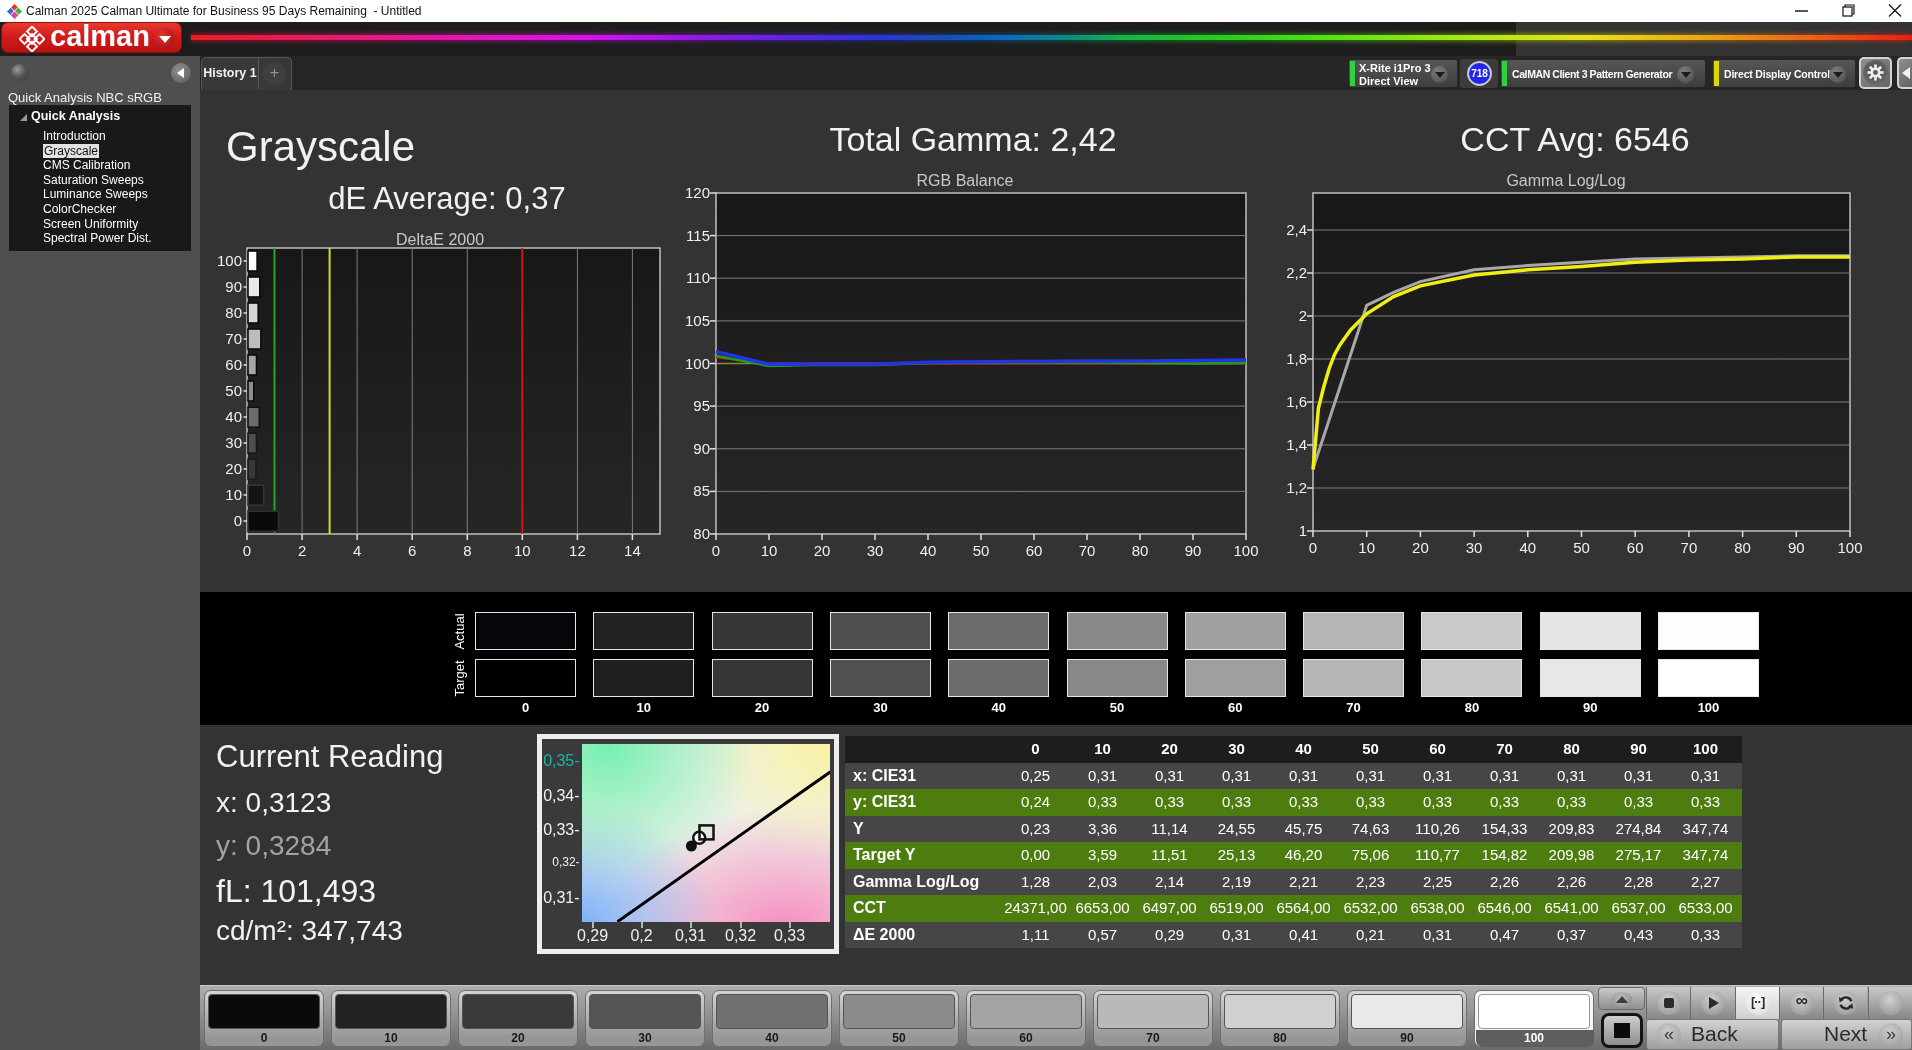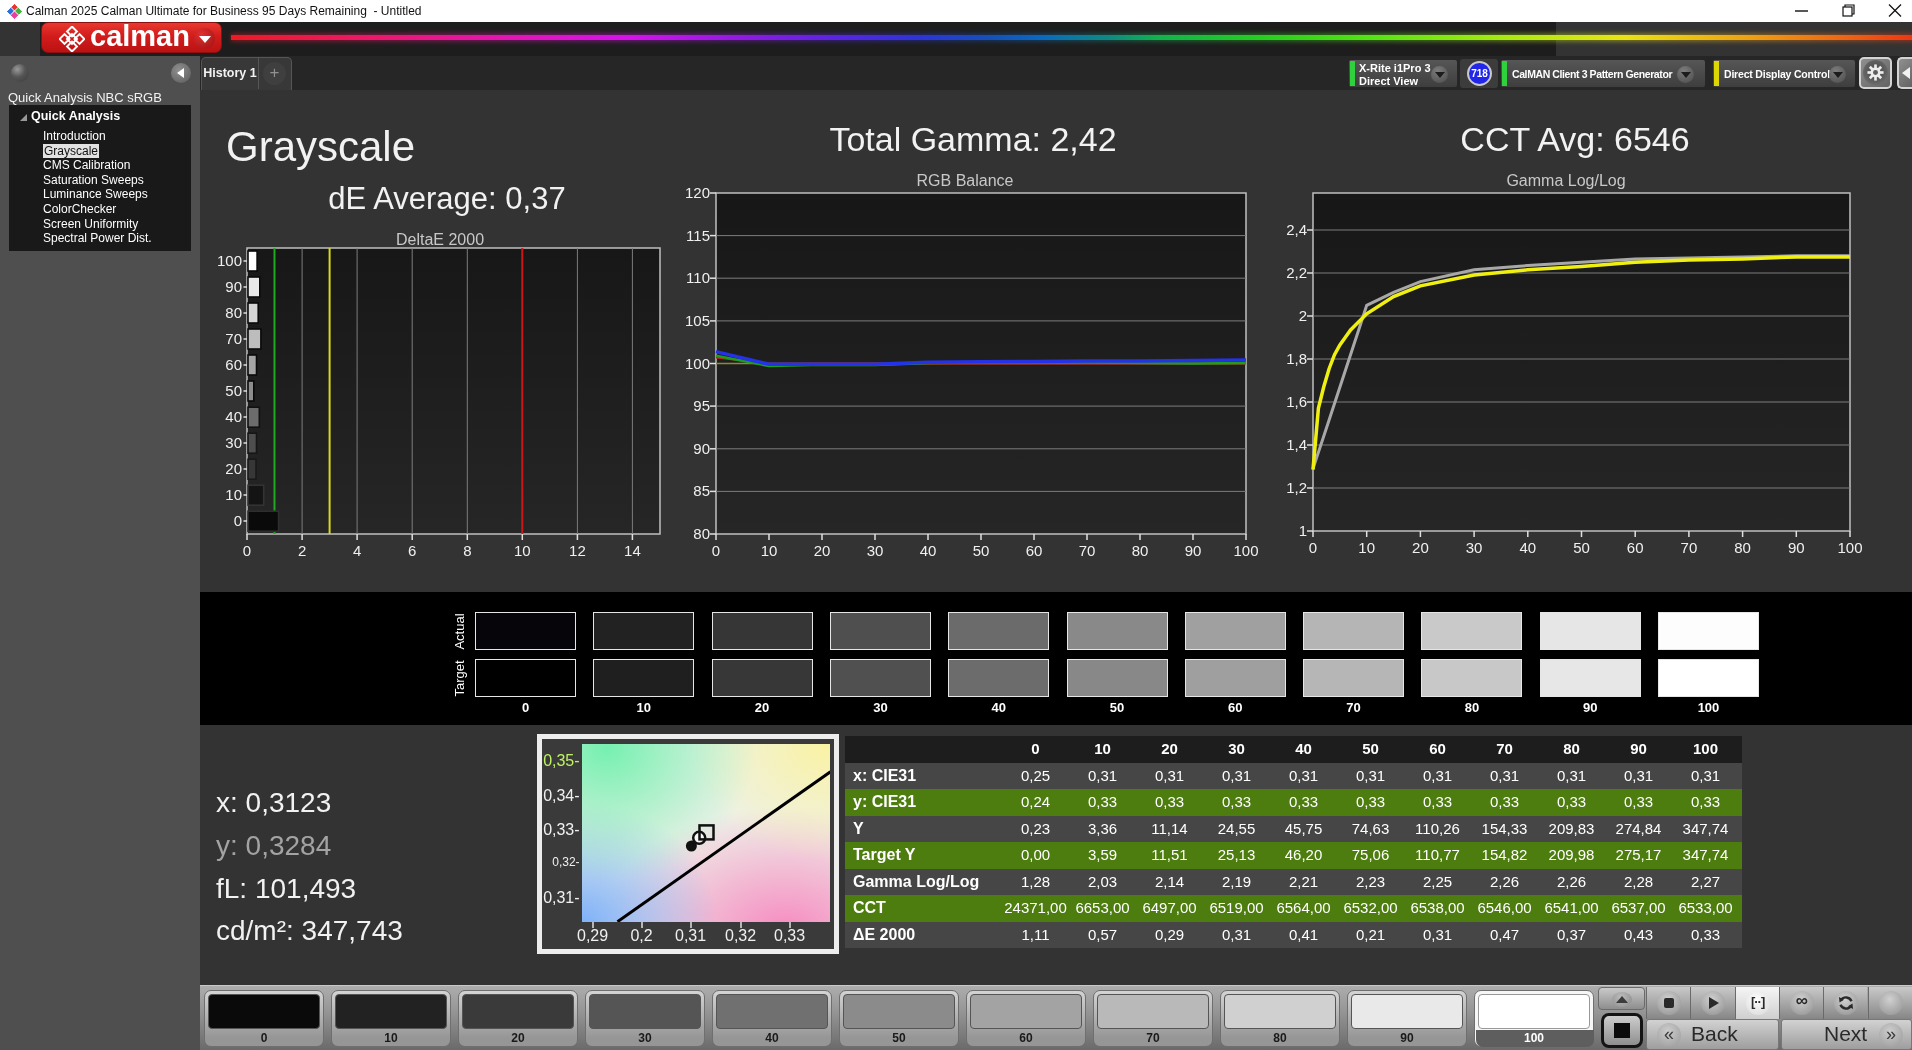--- a/index.html
+++ b/index.html
@@ -3,21 +3,21 @@
 <meta charset="utf-8">
 <style>
   * { margin:0; padding:0; box-sizing:border-box; }
   html,body { width:1912px; height:1050px; overflow:hidden; background:#333333;
     font-family:"Liberation Sans", sans-serif; }
   .abs { position:absolute; }
   
   #titlebar { position:absolute; left:0; top:0; width:1912px; height:22px; background:#ffffff; }
   #titletext { position:absolute; left:26px; top:4px; font-size:12px; color:#111; }
   
-  #topstrip { position:absolute; left:0; top:22px; width:1516px; height:34px; background:#1d1d1d;margin-left:40px; }
+  #topstrip { position:absolute; left:0; top:22px; width:1516px; height:34px; background:#1d1d1d; }
   #logo { position:absolute; left:1px; top:0px; width:181px; height:31px;
     background:linear-gradient(180deg,#e8392e 0%, #d31c1c 45%, #bb1212 100%);
     border-radius:7px; border:1px solid #8d0f0f; }
   #logotext { position:absolute; left:48px; top:-3px; font-size:29px; font-weight:bold; color:#fff; letter-spacing:0px; }
   #logoarrow { position:absolute; left:152px; top:5px; width:21px; height:21px; border-radius:50%;
     background:radial-gradient(circle at 35% 30%, #e03030, #9d1111); }
   #logoarrow:after { content:""; position:absolute; left:5px; top:8px; border-left:6px solid transparent;
     border-right:6px solid transparent; border-top:7px solid #fff; }
   #rainbow, #rainbowglow { position:absolute; left:191px; top:13px; width:1721px; height:5px;
     background:linear-gradient(to right,
@@ -403,41 +403,42 @@
   <div class="swlab" style="left:629.9px;">30</div>
   <div class="swlab" style="left:748.2px;">40</div>
   <div class="swlab" style="left:866.5px;">50</div>
   <div class="swlab" style="left:984.8px;">60</div>
   <div class="swlab" style="left:1103.1px;">70</div>
   <div class="swlab" style="left:1221.4px;">80</div>
   <div class="swlab" style="left:1339.7px;">90</div>
   <div class="swlab" style="left:1458px;">100</div>
 </div>
 <div id="lower">
+  <div class="abs" style="left:16px; top:14px; font-size:31px; color:#f2f2f2;">Current Reading</div>
   <div class="abs" style="left:16px; top:62px; font-size:28px; color:#f2f2f2;">x: 0,3123</div>
   <div class="abs" style="left:16px; top:105px; font-size:28px; color:#a3a3a3;">y: 0,3284</div>
-  <div class="abs" style="left:16px; top:148px; font-size:28px; color:#f2f2f2;">fL: 101,493</div>
+  <div class="abs" style="left:16px; top:148px; font-size:32px; color:#f2f2f2;">fL: 101,493</div>
   <div class="abs" style="left:16px; top:190px; font-size:28px; color:#f2f2f2;">cd/m²: 347,743</div>
 
   <div class="abs" style="left:336.6px; top:9px; width:302.6px; height:219.7px; background:#3a3a3a; border:5px solid #ededed;">
     <div class="abs" id="ciecolor" style="left:40.9px; top:5.3px; width:248px; height:177.7px;
       background:
         radial-gradient(ellipse 60% 75% at 10% 2%, rgba(105,240,170,0.9), rgba(105,240,170,0) 100%),
         radial-gradient(ellipse 55% 65% at 98% 0%, rgba(250,242,160,0.95), rgba(250,242,160,0) 100%),
         radial-gradient(ellipse 55% 70% at 0% 102%, rgba(118,172,250,0.95), rgba(118,172,250,0) 100%),
         radial-gradient(ellipse 75% 70% at 82% 105%, rgba(247,128,188,0.9), rgba(247,128,188,0) 100%),
         #eef1e9;">
       <svg width="248" height="178" viewBox="0 0 248 178" style="position:absolute; left:0; top:0;">
         <line x1="35.5" y1="177.7" x2="248.5" y2="27.7" stroke="#000" stroke-width="3"></line>
         <circle cx="109.4" cy="102" r="5.5" fill="#111"></circle>
         <circle cx="117.2" cy="93.8" r="6" fill="#f8f8f8" stroke="#111" stroke-width="2.5"></circle>
         <rect x="117.5" y="81.4" width="14" height="14" fill="none" stroke="#111" stroke-width="2.5"></rect>
       </svg>
     </div>
-    <div class="abs" style="left:0; top:13px; width:38px; text-align:right; font-size:16px; color:#bef264;">0,35-</div>
+    <div class="abs" style="left:0; top:13px; width:38px; text-align:right; font-size:16px; color:#14b8a6;">0,35-</div>
     <div class="abs" style="left:0; top:47.6px; width:38px; text-align:right; font-size:16px; color:#f0f0f0;">0,34-</div>
     <div class="abs" style="left:0; top:82px; width:38px; text-align:right; font-size:16px; color:#f0f0f0;">0,33-</div>
     <div class="abs" style="left:0; top:116px; width:38px; text-align:right; font-size:12px; color:#f0f0f0;">0,32-</div>
     <div class="abs" style="left:0; top:150px; width:38px; text-align:right; font-size:16px; color:#f0f0f0;">0,31-</div>
     <div class="abs" style="left:31px; top:188px; width:40px; text-align:center; font-size:16px; color:#f0f0f0;">0,29</div>
     <div class="abs" style="left:80px; top:188px; width:40px; text-align:center; font-size:16px; color:#f0f0f0;">0,2</div>
     <div class="abs" style="left:129px; top:188px; width:40px; text-align:center; font-size:16px; color:#f0f0f0;">0,31</div>
     <div class="abs" style="left:179px; top:188px; width:40px; text-align:center; font-size:16px; color:#f0f0f0;">0,32</div>
     <div class="abs" style="left:228px; top:188px; width:40px; text-align:center; font-size:16px; color:#f0f0f0;">0,33</div>
     <svg width="292" height="209" viewBox="0 0 292 209" style="position:absolute; left:0; top:0;">

